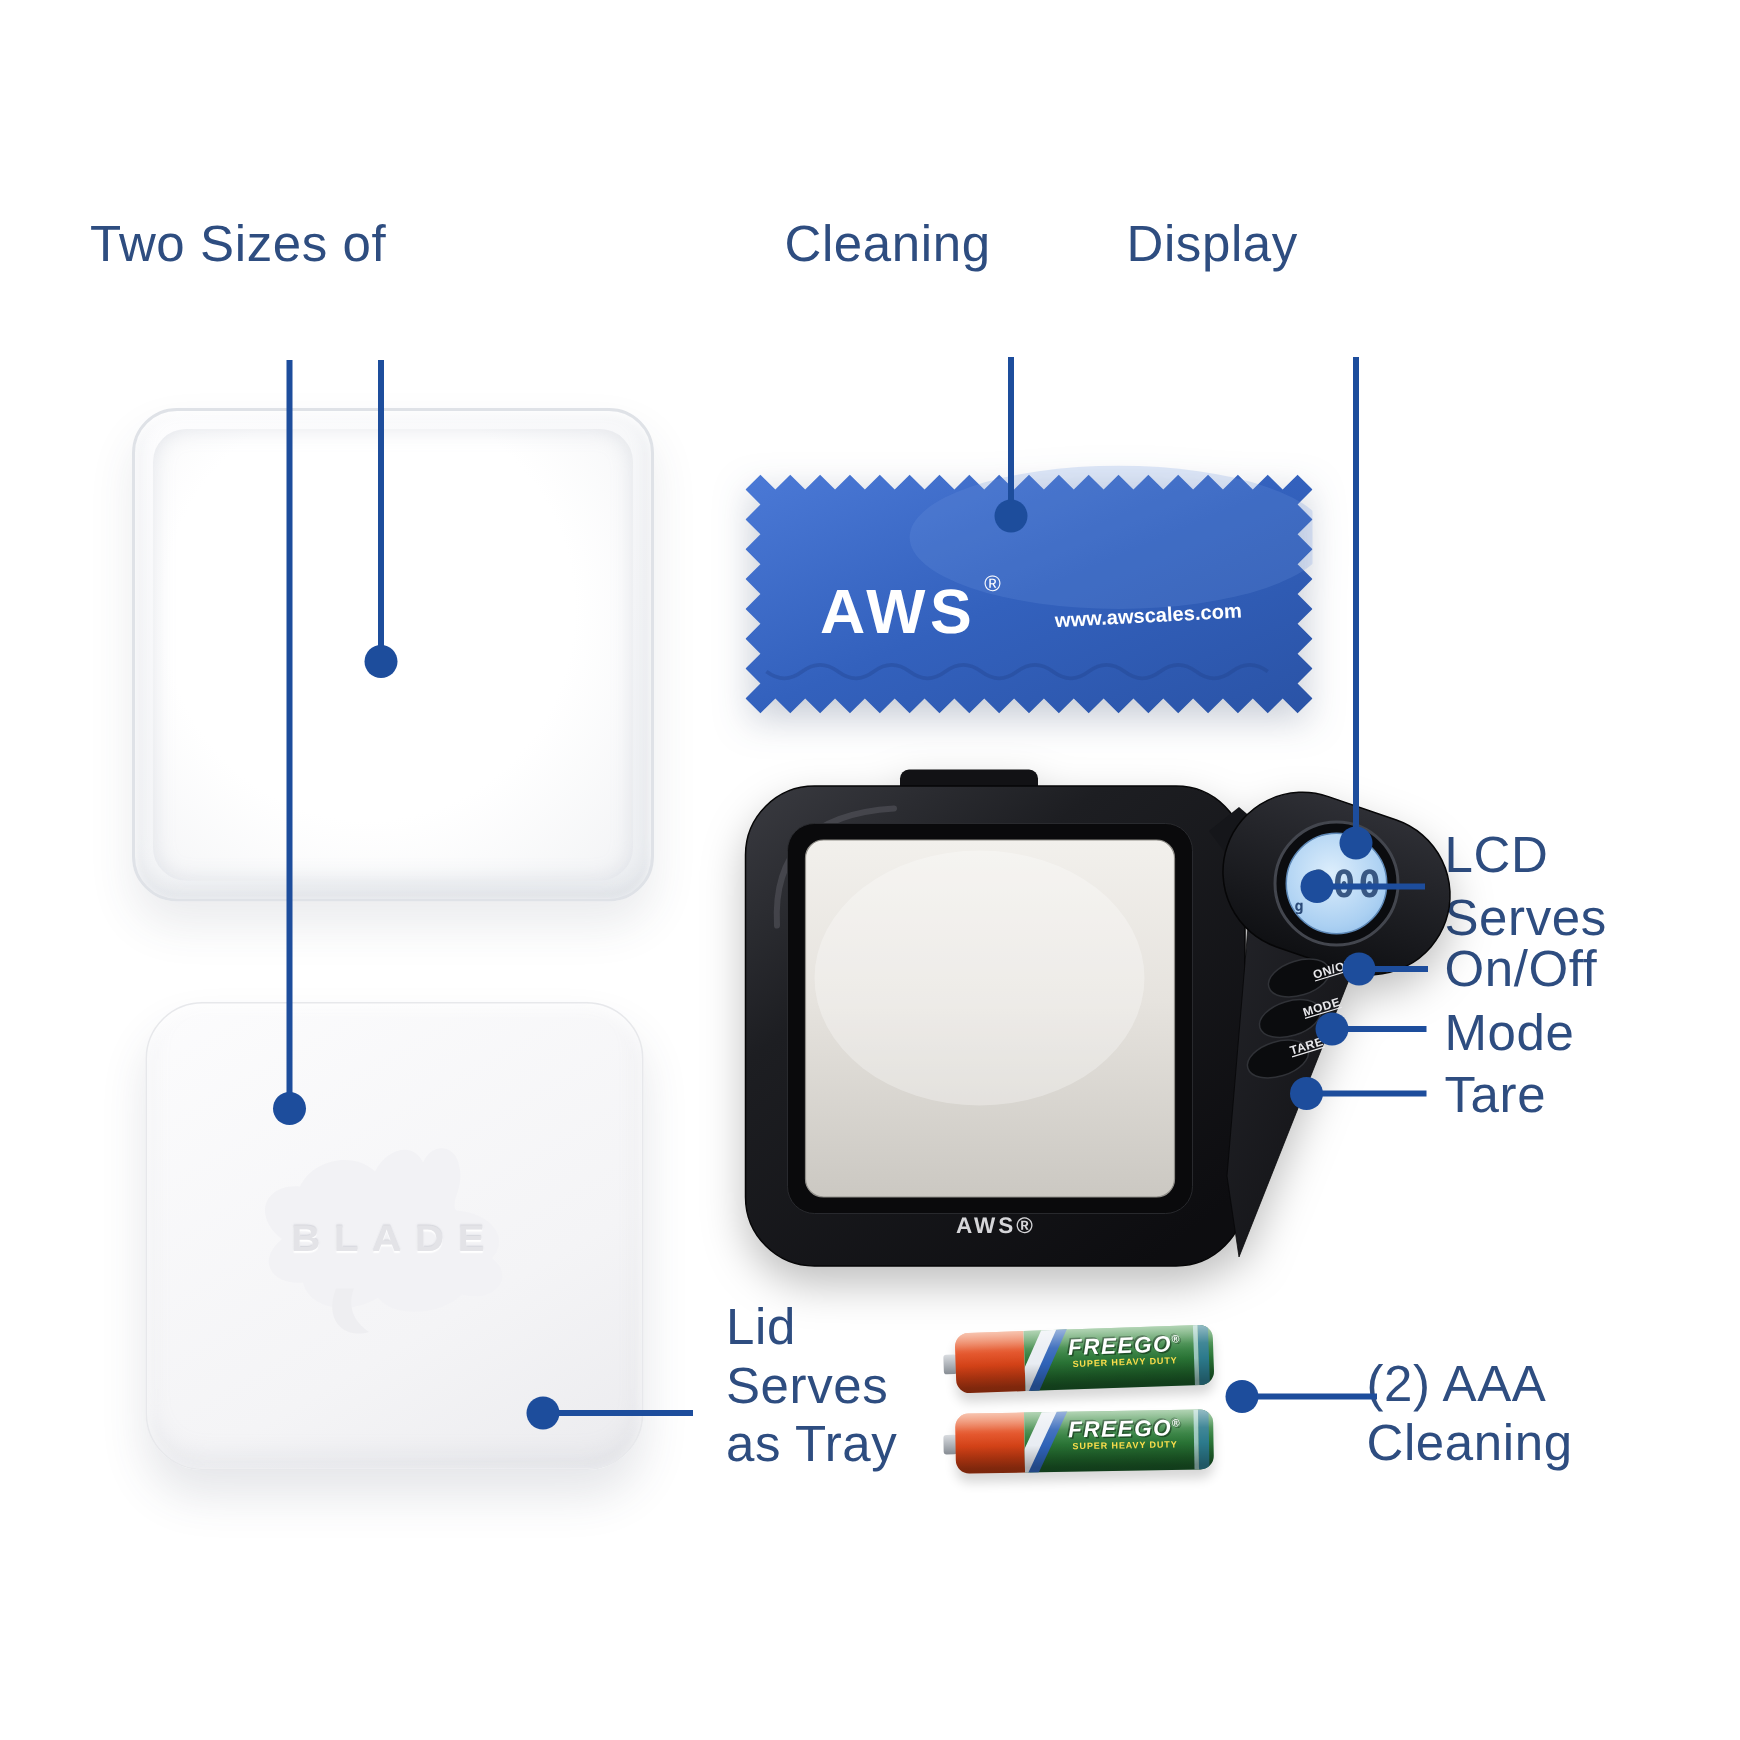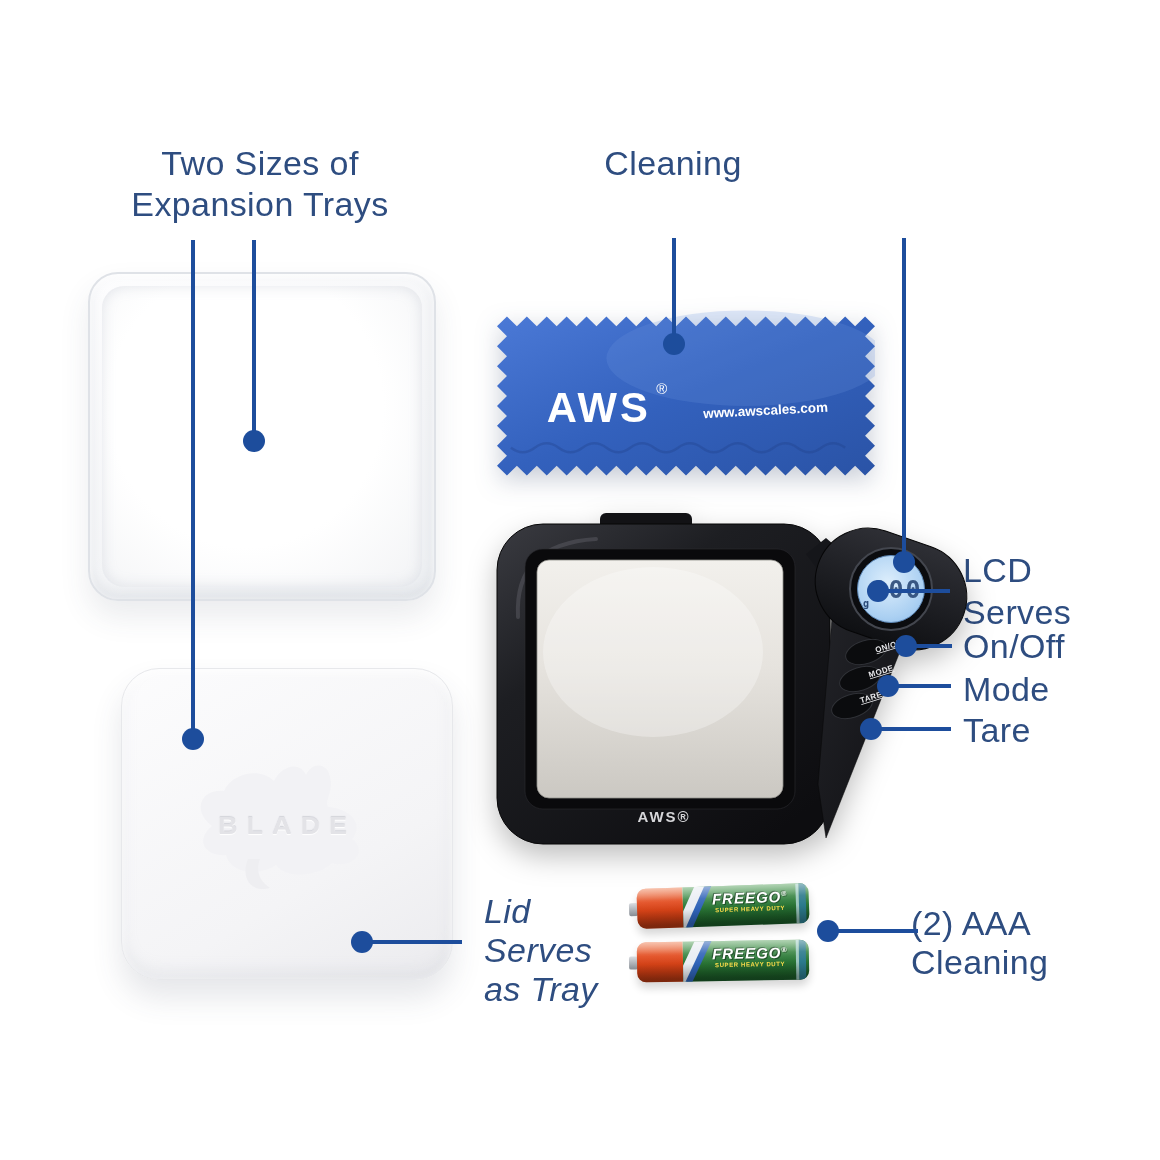--- a/index.html
+++ b/index.html
@@ -5,40 +5,40 @@
   html,body{margin:0;padding:0;background:#ffffff;}
   #scene{
     position:relative;width:1160px;height:1160px;background:#ffffff;overflow:hidden;
     font-family:"Liberation Sans","DejaVu Sans",sans-serif;
   }
   
   .lbl{
     position:absolute;color:var(--label-text,#2e4d80);
     font-size:34px;line-height:41px;font-weight:300;letter-spacing:.4px;
   }
-  .lbl.center{text-align:center;}
+  .lbl.center{}
   
   .co-v,.co-h,.co-dot{position:absolute;background:var(--callout,#1d4d9c);}
   .co-v{width:4px;}
   .co-h{height:4px;}
   .co-dot{width:22px;height:22px;border-radius:50%;}
   
   .tray{
     position:absolute;left:88px;top:272px;width:344px;height:325px;border-radius:30px;
     background:linear-gradient(150deg,#fdfdfe 0%,#f4f5f7 60%,#edeff2 100%);
     border:2px solid #dfe2e7;
     box-shadow:0 16px 30px rgba(60,70,90,.10),inset 0 2px 6px rgba(255,255,255,.9),inset 0 -6px 14px rgba(150,160,175,.20);
   }
   .tray-inner{
     position:absolute;inset:12px;border-radius:22px;
     background:radial-gradient(ellipse at 45% 40%,#ffffff 55%,#f2f3f5 100%);
     box-shadow:inset 0 0 14px rgba(160,170,185,.28);
   }
   .lid{
-    position:absolute;left:121px;top:668px;width:330px;height:310px;border-radius:38px;
+    position:absolute;left:97px;top:668px;width:330px;height:310px;border-radius:38px;
     background:linear-gradient(150deg,#fcfcfd 0%,#f4f4f6 65%,#ebebee 100%);
     border:1px solid #e7e8eb;
     box-shadow:0 18px 30px rgba(60,70,90,.13),inset 0 4px 10px rgba(255,255,255,.85),inset 0 -8px 16px rgba(170,175,188,.16);
   }
   .lid-flame{position:absolute;left:60px;top:82px;}
   .lid-brand{
     position:absolute;left:0;top:142px;width:100%;text-align:center;
     font-size:27px;font-weight:bold;letter-spacing:9px;color:#e3e3e7;
     text-shadow:0 1px 1px #ffffff, 0 -1px 1px rgba(190,192,200,.6);
     transform:scaleY(.92);
@@ -70,35 +70,35 @@
   .btn-lbl{fill:#e9e9ec;font-size:8px;font-weight:bold;text-decoration:underline;letter-spacing:.4px;}
   .lcd-digits{font-family:"DejaVu Sans Mono",monospace;font-weight:bold;fill:#2b4a77;}
 </style>
 </head>
 <body>
 
 <div id="scene">
 
   <div class="lbl center" style="left:60px;top:143px;width:400px;">
     <div>Two Sizes of</div>
-    <div>Expansion Trays</div>
   </div>
   <div class="lbl center" style="left:523px;top:143px;width:300px;">
     <div>Cleaning</div>
   </div>
   <div class="lbl center" style="left:751px;top:143px;width:300px;">
+    <div>Display</div>
   </div>
   <div class="lbl" style="left:963px;top:549px;line-height:42px;">
     <div>LCD</div>
     <div>Serves</div>
   </div>
   <div class="lbl" style="left:963px;top:626px;">On/Off</div>
   <div class="lbl" style="left:963px;top:669px;">Mode</div>
   <div class="lbl" style="left:963px;top:710px;">Tare</div>
-  <div class="lbl" style="left:484px;top:892px;line-height:39px;font-style:italic;">
+  <div class="lbl" style="left:484px;top:866px;line-height:39px;">
     <div>Lid</div>
     <div>Serves</div>
     <div>as Tray</div>
   </div>
   <div class="lbl" style="left:911px;top:904px;line-height:39px;">
     <div>(2) AAA</div>
     <div>Cleaning</div>
   </div>
 
   <div class="tray">

